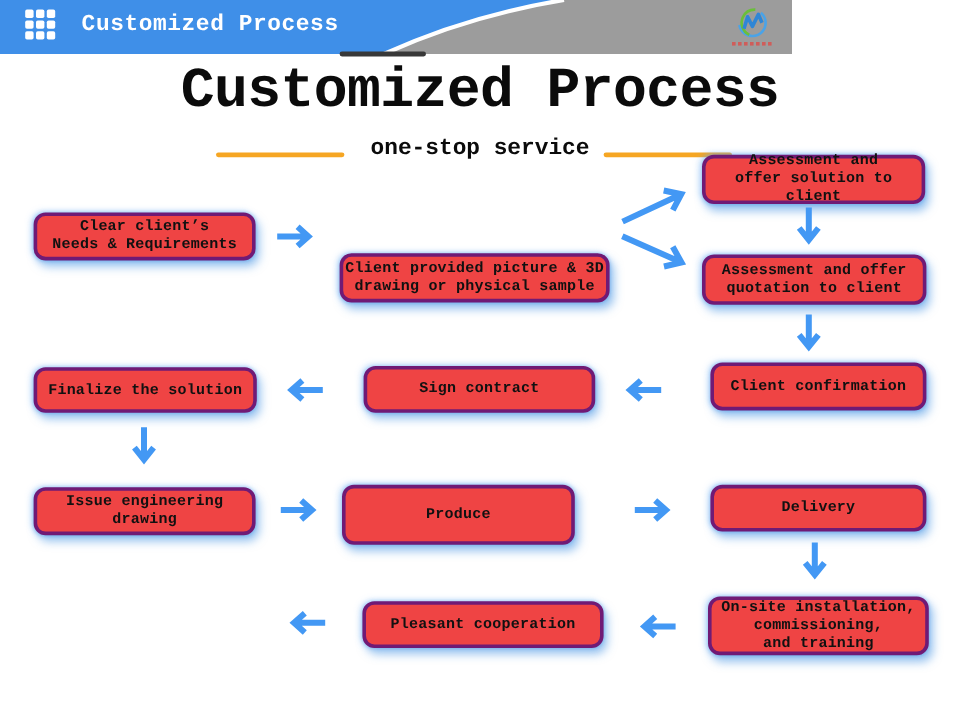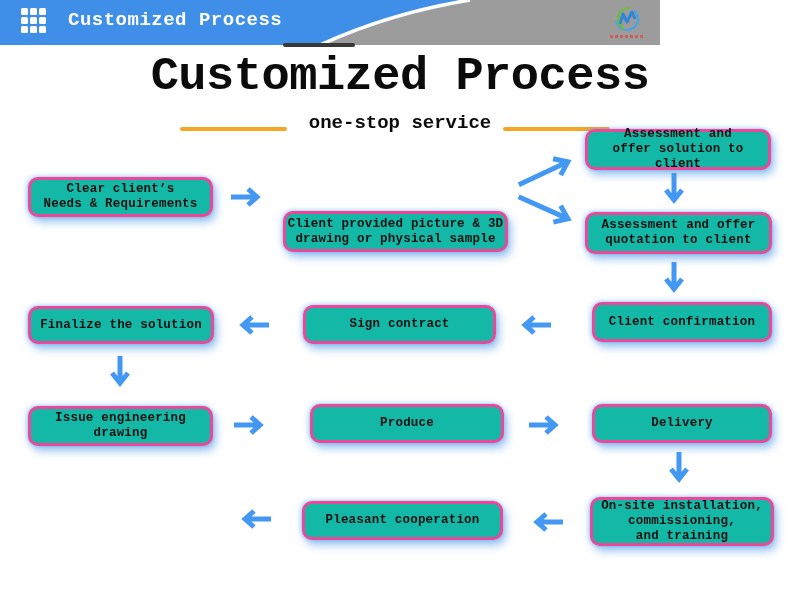--- a/index.html
+++ b/index.html
@@ -21,36 +21,36 @@
   
   .page-title{position:absolute;left:0;top:50px;width:800px;text-align:center;
               font-size:47px;font-weight:bold;color:#0b0b0b;letter-spacing:-.5px;}
   .page-subtitle{position:absolute;left:0;top:112px;width:800px;text-align:center;
                  font-size:19px;font-weight:bold;color:#0b0b0b;}
   .oline{position:absolute;top:127px;height:4px;background:#F6A623;border-radius:2px;}
   .oline.l{left:180px;width:107px;}
   .oline.r{left:503px;width:107px;}
 
   
-  .fbox{position:absolute;box-sizing:border-box;background:#14b8a6;
-        border:3px solid #ec4899;border-radius:10px;
+  .fbox{position:absolute;box-sizing:border-box;background:#ef4444;
+        border:3px solid #701a75;border-radius:10px;
         display:flex;align-items:center;justify-content:center;text-align:center;
         box-shadow:3px 5px 8px rgba(64,144,226,.55), -2px -1px 5px rgba(110,175,245,.35),
                    0 0 3px rgba(90,165,240,.45);}
   .fbox span{white-space:pre-line;font-weight:bold;color:#111;font-size:12.5px;
              line-height:1.18;letter-spacing:.2px;}
   .b-clear{left:28px;top:177px;width:185px;height:40px;}
   .b-provided{left:283px;top:175px;width:225px;height:41px;margin-top:36px;}
   .b-solution{left:585px;top:129px;width:186px;height:41px;}
   .b-quotation{left:585px;top:212px;width:187px;height:42px;}
   .b-confirm{left:592px;top:302px;width:180px;height:40px;}
   .b-sign{left:303px;top:305px;width:193px;height:39px;}
   .b-finalize{left:28px;top:306px;width:186px;height:38px;}
   .b-issue{left:28px;top:406px;width:185px;height:40px;}
-  .b-produce{left:310px;top:404px;width:194px;height:39px;}
+  .b-produce{left:285px;top:404px;width:194px;height:50px;}
   .b-delivery{left:592px;top:404px;width:180px;height:39px;}
   .b-onsite{left:590px;top:497px;width:184px;height:49px;}
   .b-pleasant{left:302px;top:501px;width:201px;height:39px;}
   .b-after{left:23px;top:498px;width:187px;height:38px;}
 
   
   .arr{position:absolute;overflow:visible;}
   .arr path{stroke:#4398F4;stroke-width:5;fill:none;stroke-linejoin:miter;}
   .flip{transform:scaleX(-1);}
   .rotup{transform:rotate(-25deg);}

